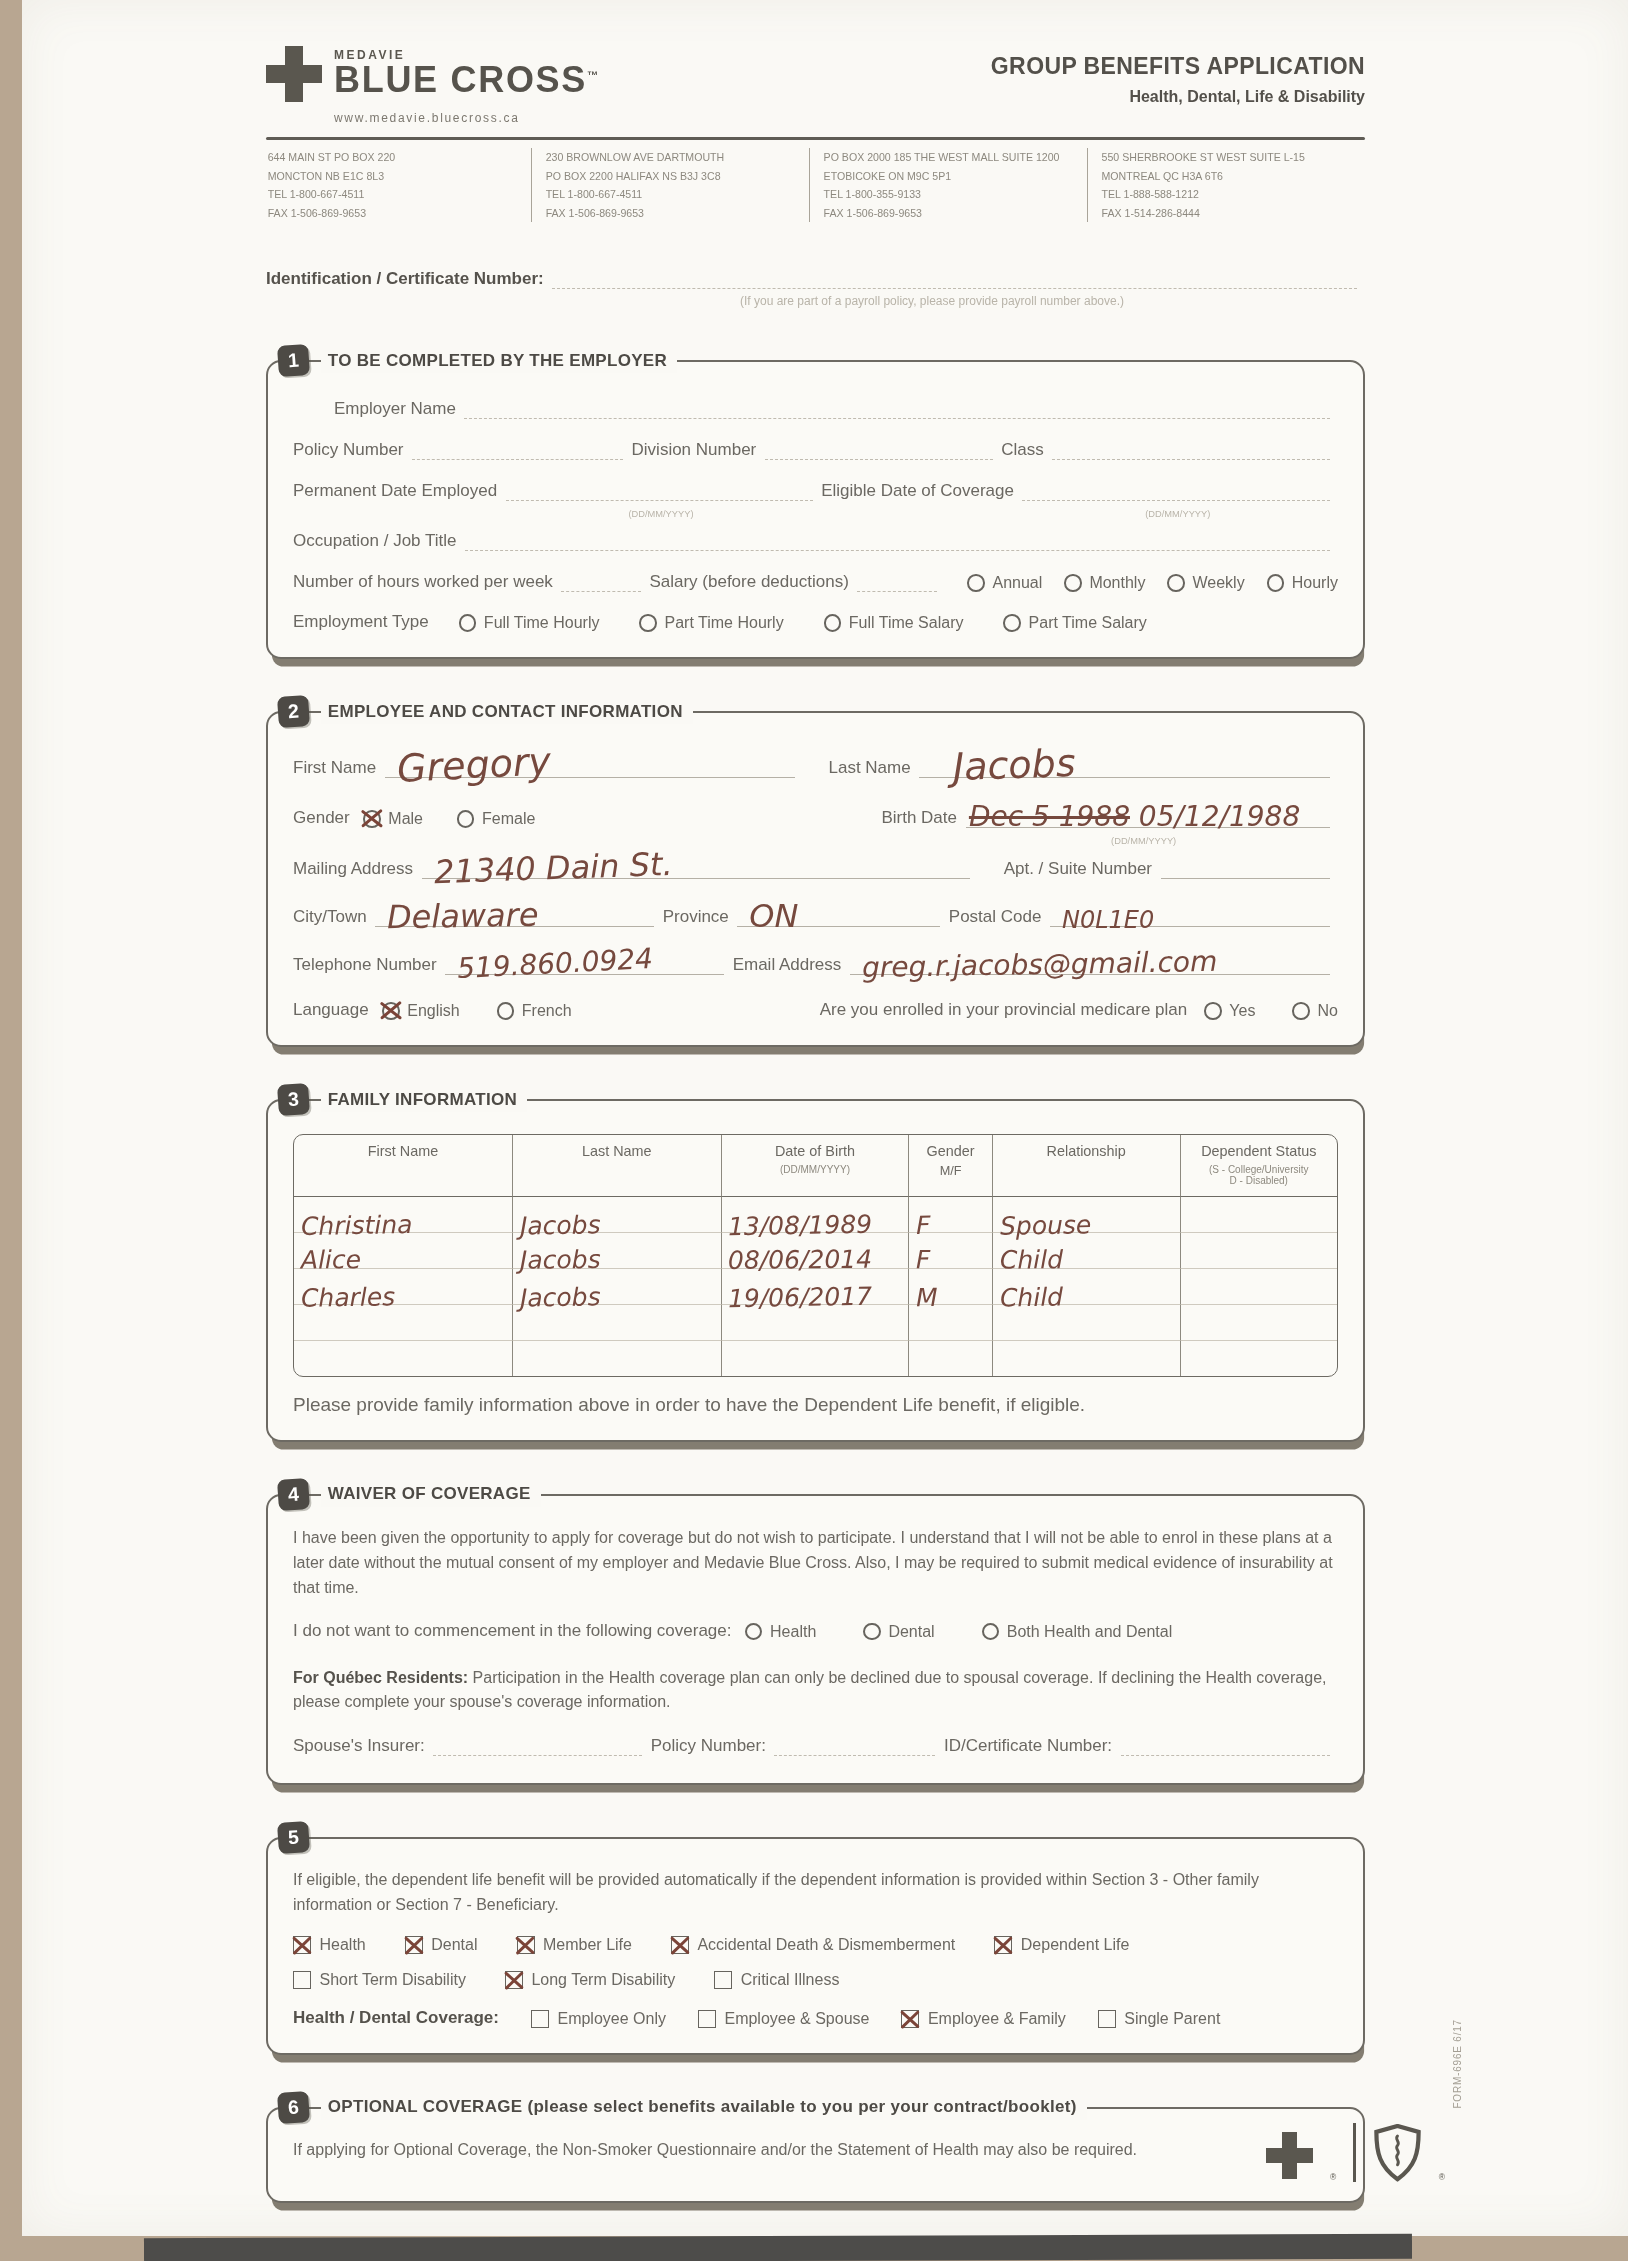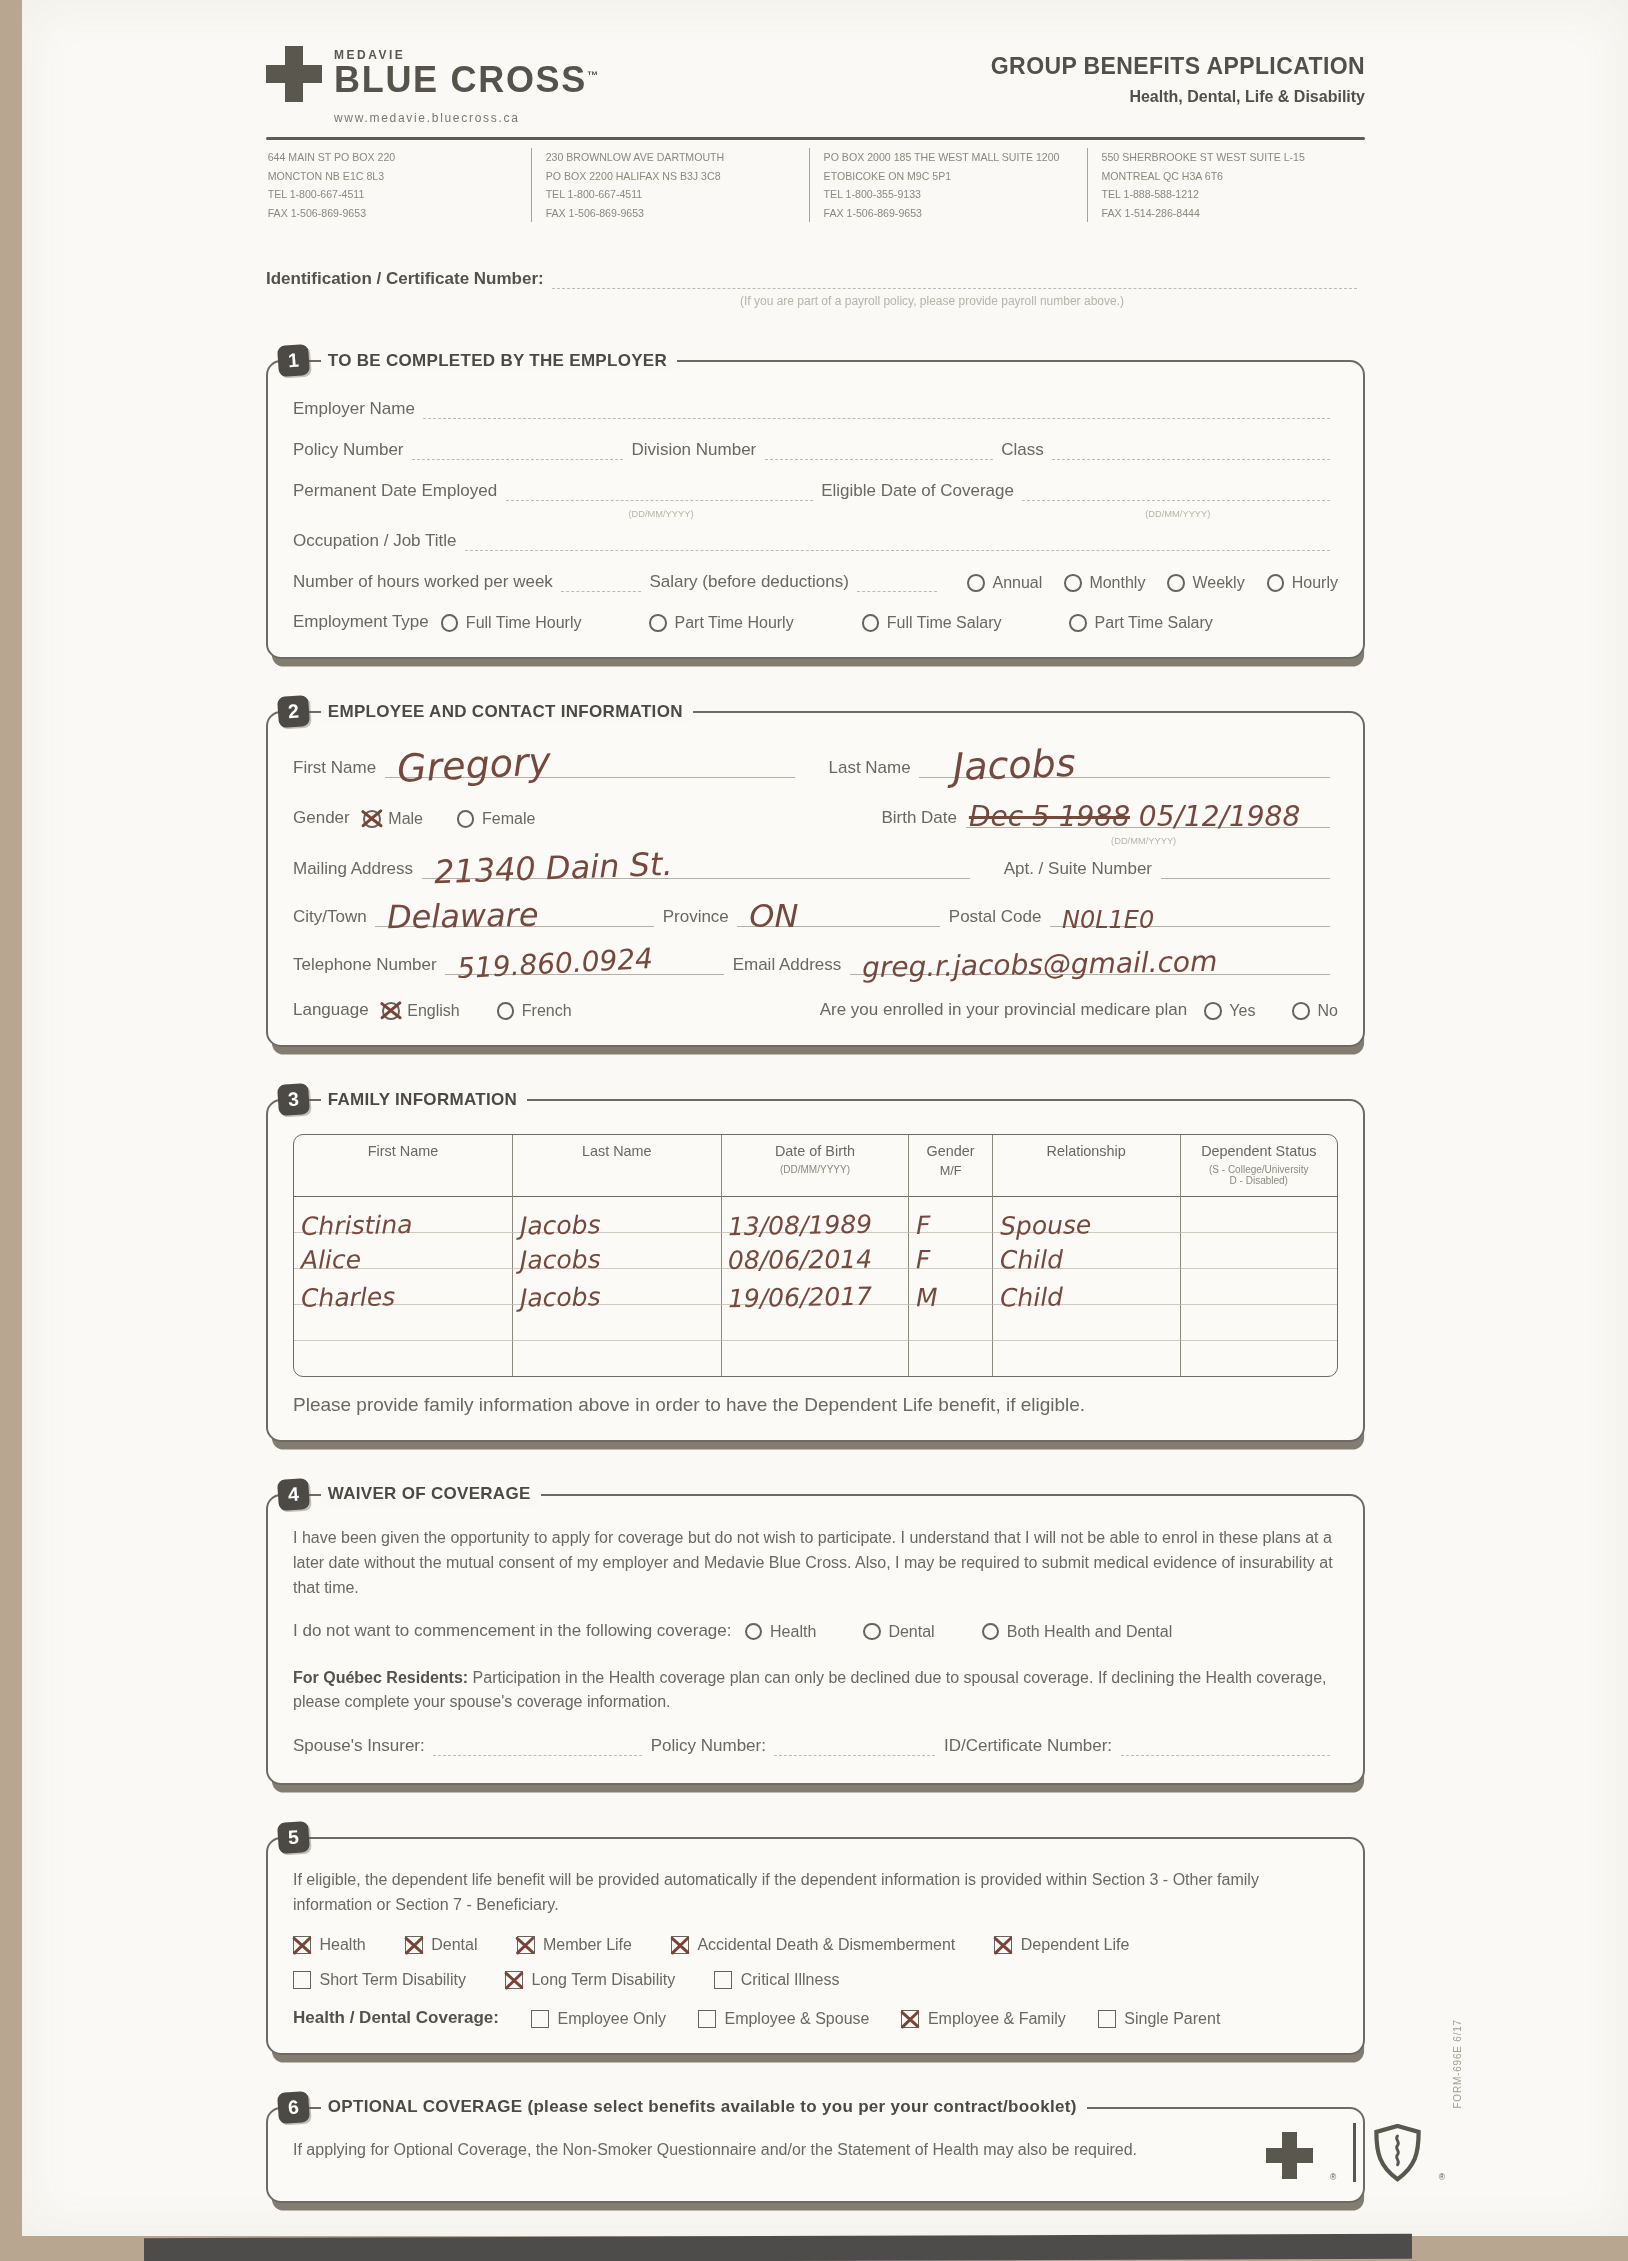--- a/index.html
+++ b/index.html
@@ -162,21 +162,21 @@
       <span class="fline dotted" data-name="identification-field"></span>
     </div>
     <div class="ident-note" data-name="payroll-note">(If you are part of a payroll policy, please provide payroll number above.)</div>
 
     <div class="section" data-name="section-employer" style="margin-top:37px;">
       <div class="sec-head">
         <div class="badge" data-name="section-1-badge">1</div>
         <div class="sec-title" data-name="section-1-title">TO BE COMPLETED BY THE EMPLOYER</div>
       </div>
       <div class="sec-box">
-        <div class="row" style="margin-top:6.8px;">
+        <div class="row" style="margin-top:6.8px;margin-left:41px;">
           <span class="lbl" data-name="employer-name-label">Employer Name</span>
           <span class="fline dotted" data-name="employer-name-field"></span>
         </div>
         <div class="row">
           <span class="lbl" data-name="policy-number-label">Policy Number</span>
           <span class="fline dotted" style="max-width:211px;" data-name="policy-number-field"></span>
           <span class="lbl" data-name="division-number-label">Division Number</span>
           <span class="fline dotted" style="max-width:228px;" data-name="division-number-field"></span>
           <span class="lbl" data-name="class-label">Class</span>
           <span class="fline dotted" data-name="class-field"></span>
@@ -214,21 +214,21 @@
                 <span class="opt-label">Weekly</span>
               </span>
             <span class="rad" data-checked="false" data-name="salary-hourly-radio">
                 <span class="circ"></span>
                 <span class="opt-label">Hourly</span>
               </span>
           </span>
         </div>
         <div class="row" style="margin-bottom:5px;">
           <span class="lbl" data-name="employment-type-label">Employment Type</span>
-          <span style="display:inline-flex;gap:68px;margin-left:12px;">
+          <span style="display:inline-flex;gap:40px;margin-left:30px;">
             <span class="rad" data-checked="false" data-name="employment-full-time-hourly-radio">
                 <span class="circ"></span>
                 <span class="opt-label">Full Time Hourly</span>
               </span>
             <span class="rad" data-checked="false" data-name="employment-part-time-hourly-radio">
                 <span class="circ"></span>
                 <span class="opt-label">Part Time Hourly</span>
               </span>
             <span class="rad" data-checked="false" data-name="employment-full-time-salary-radio">
                 <span class="circ"></span>

